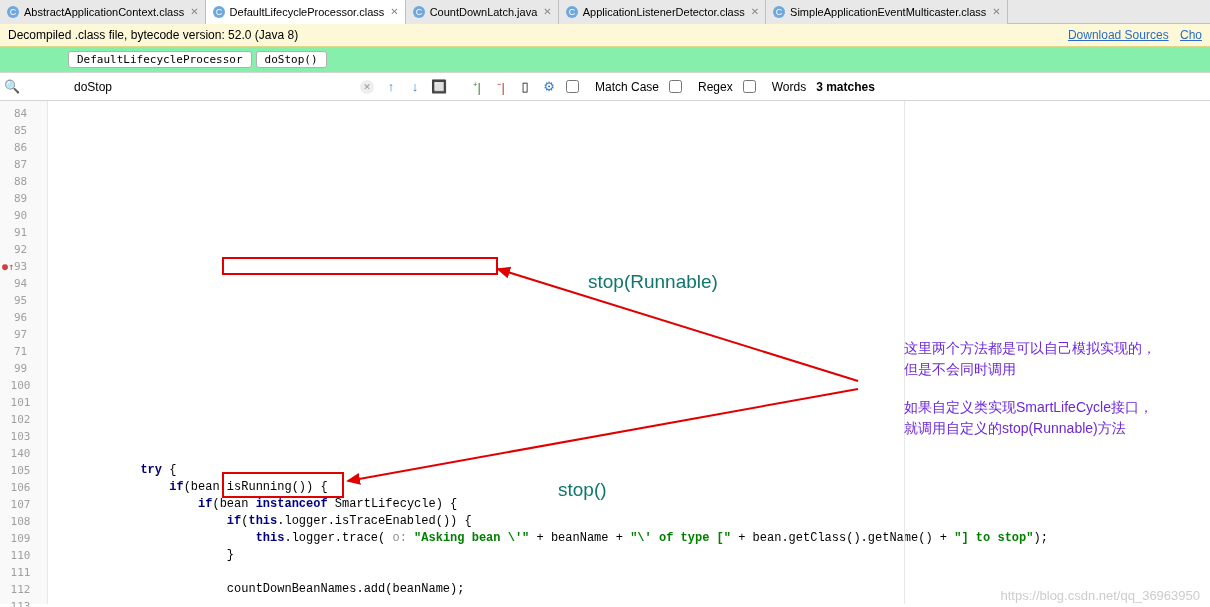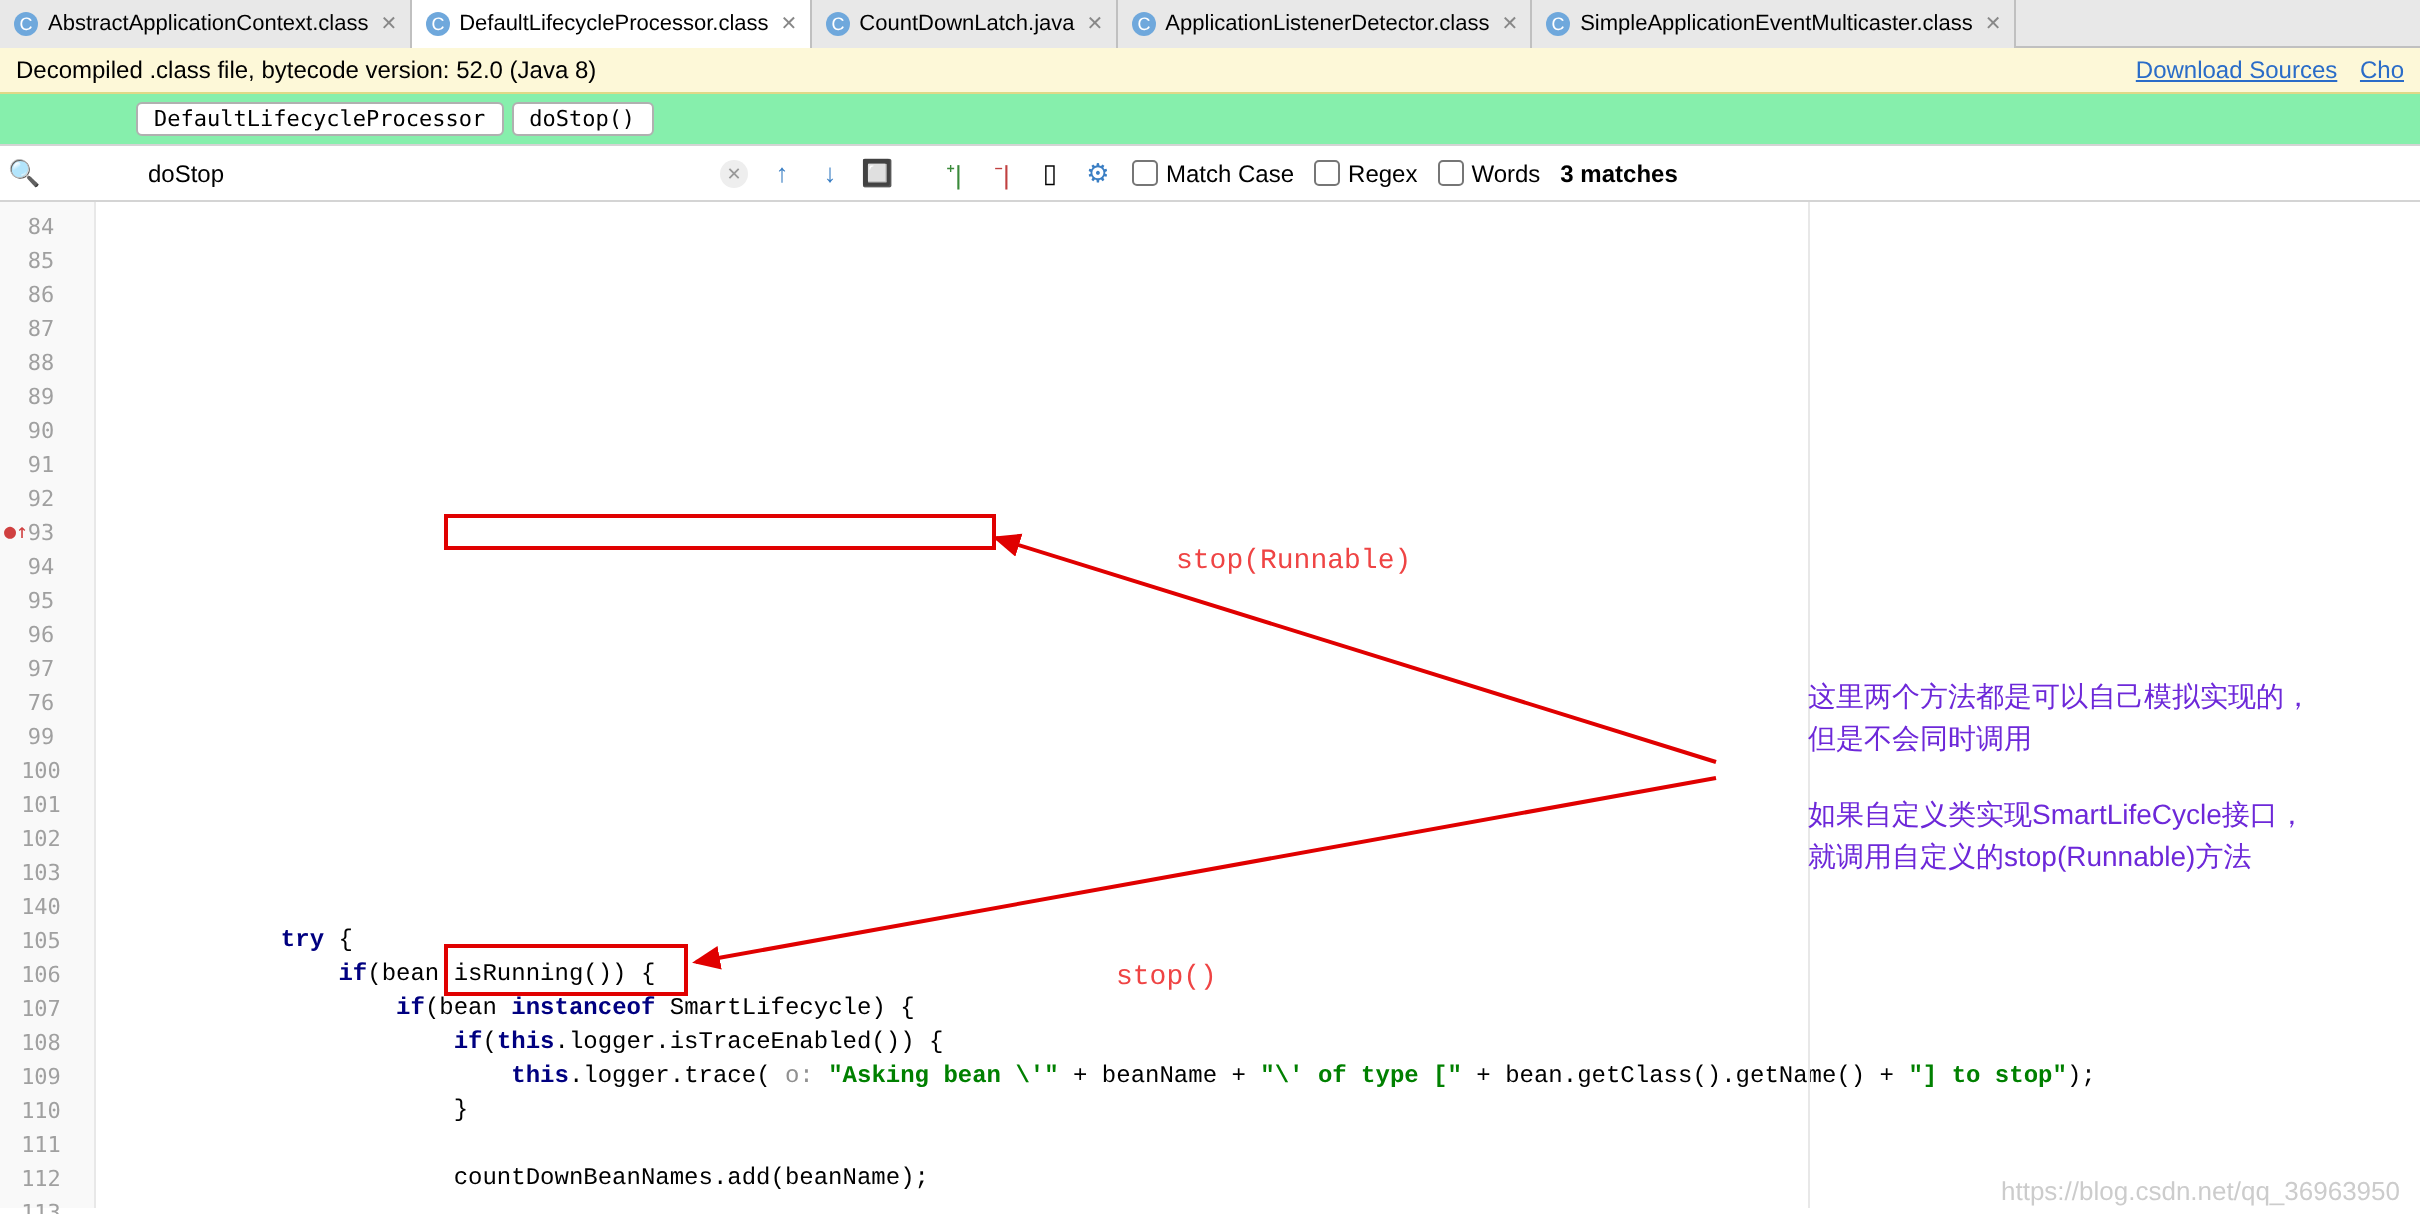--- a/index.html
+++ b/index.html
@@ -13,33 +13,33 @@
 .banner-right a { color: #2a6cc8; text-decoration: underline; margin-left: 8px; }
 .breadcrumb-bar { background: #86efac; border-bottom: 1px solid #d4d4d4; padding: 4px 8px; display: flex; gap: 4px; }
 .crumb { background: #fff; border: 1px solid #b0b0b0; border-radius: 3px; padding: 1px 8px; font-size: 11px; font-family: Consolas, monospace; }
 .search-bar { display: flex; align-items: center; border-bottom: 1px solid #d4d4d4; padding: 2px 4px; gap: 8px; background: #fff; height: 28px; }
 .search-icon { width: 16px; color: #888; font-size: 13px; }
 .search-input { border: none; outline: none; flex: 0 0 280px; font-size: 12px; padding: 2px; margin-left: 44px; }
 .clear-btn { color: #999; background: #eee; border-radius: 50%; width: 14px; height: 14px; display: flex; align-items: center; justify-content: center; font-size: 9px; cursor: pointer; }
 .nav-icons { display: flex; gap: 6px; align-items: center; }
 .nav-icon { width: 18px; height: 18px; display: flex; align-items: center; justify-content: center; cursor: pointer; font-size: 13px; }
 .opt-group { display: flex; gap: 10px; align-items: center; }
-.opt { display: flex; align-items: flex-start; gap: 4px; font-size: 12px; }
+.opt { display: flex; align-items: flex-start; gap: 16px; font-size: 12px; }
 .opt input { width: 13px; height: 13px; }
 .matches { font-weight: bold; font-size: 12px; }
 .editor { display: flex; height: calc(100% - 24px - 26px - 26px - 28px); background: #fff; position: relative; }
 .gutter { width: 48px; background: #f9f9f9; border-right: 1px solid #e8e8e8; padding-top: 4px; text-align: center; color: #a0a0a0; font-family: Consolas, monospace; font-size: 11px; line-height: 17px; padding-right: 6px; position: relative; }
 .gutter-mark { position: absolute; left: 2px; color: #d04040; font-size: 10px; }
 .code { flex: 1; font-family: Consolas, "Courier New", monospace; font-size: 12px; line-height: 17px; white-space: pre; padding: 4px 0 0 6px; position: relative; overflow: hidden; }
 .kw { color: #000080; font-weight: bold; }
 .str { color: #008000; font-weight: bold; }
 .hint { color: #909090; }
 .hl-line { position: absolute; left: 0; right: 310px; background: #fdf8d8; height: 17px; z-index: -1; }
 .redbox { border: 2px solid #e00000; position: absolute; z-index: 5; pointer-events: none; }
-.anno-text { position: absolute; color: #ef4444; font-family: Liberation Mono, monospace; font-size: 14px; z-index: 10; }
+.anno-text { position: absolute; color: #0f766e; font-family: Liberation Sans, sans-serif; font-size: 19px; z-index: 10; }
 .anno-side { position: absolute; color: #6d28d9; font-family: "Microsoft YaHei", Arial, sans-serif; font-size: 14px; line-height: 1.5; z-index: 10; right: 16px; width: 290px; }
 .watermark { position: absolute; right: 10px; bottom: 4px; color: #ccc; font-size: 13px; font-family: Arial; z-index: 20; }
 .vline { position: absolute; width: 1px; background: #e8e8e8; top: 0; bottom: 0; }
 svg.arrow { position: absolute; z-index: 8; pointer-events: none; }
 </style>
 </head>
 <body>
 
 <div class="tabs">
   <div class="tab">
@@ -148,21 +148,21 @@
       <div style="position:relative">88</div>
       <div style="position:relative">89</div>
       <div style="position:relative">90</div>
       <div style="position:relative">91</div>
       <div style="position:relative">92</div>
       <div style="position:relative"><span class="gutter-mark">●↑</span>93</div>
       <div style="position:relative">94</div>
       <div style="position:relative">95</div>
       <div style="position:relative">96</div>
       <div style="position:relative">97</div>
-      <div style="position:relative">76</div>
+      <div style="position:relative">71</div>
       <div style="position:relative">99</div>
       <div style="position:relative">100</div>
       <div style="position:relative">101</div>
       <div style="position:relative">102</div>
       <div style="position:relative">103</div>
       <div style="position:relative">140</div>
       <div style="position:relative">105</div>
       <div style="position:relative">106</div>
       <div style="position:relative">107</div>
       <div style="position:relative">108</div>

